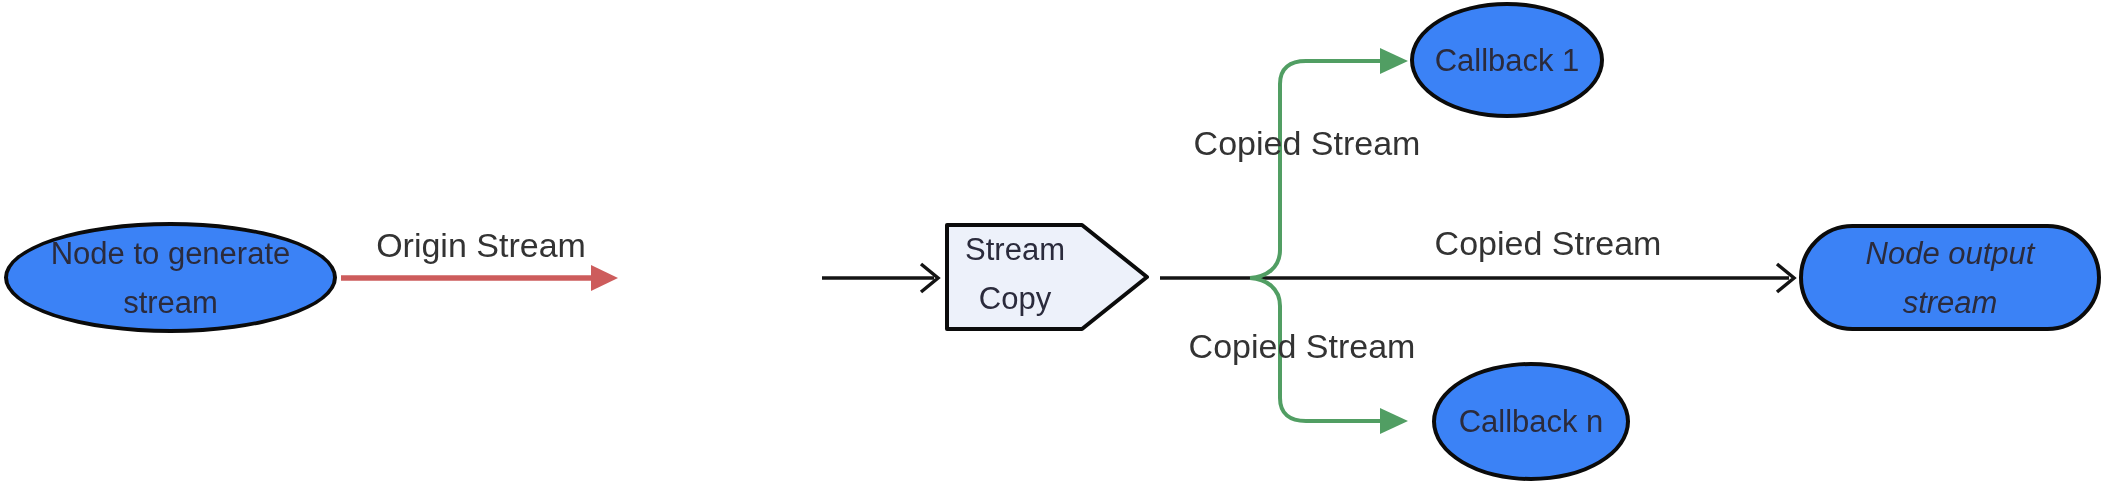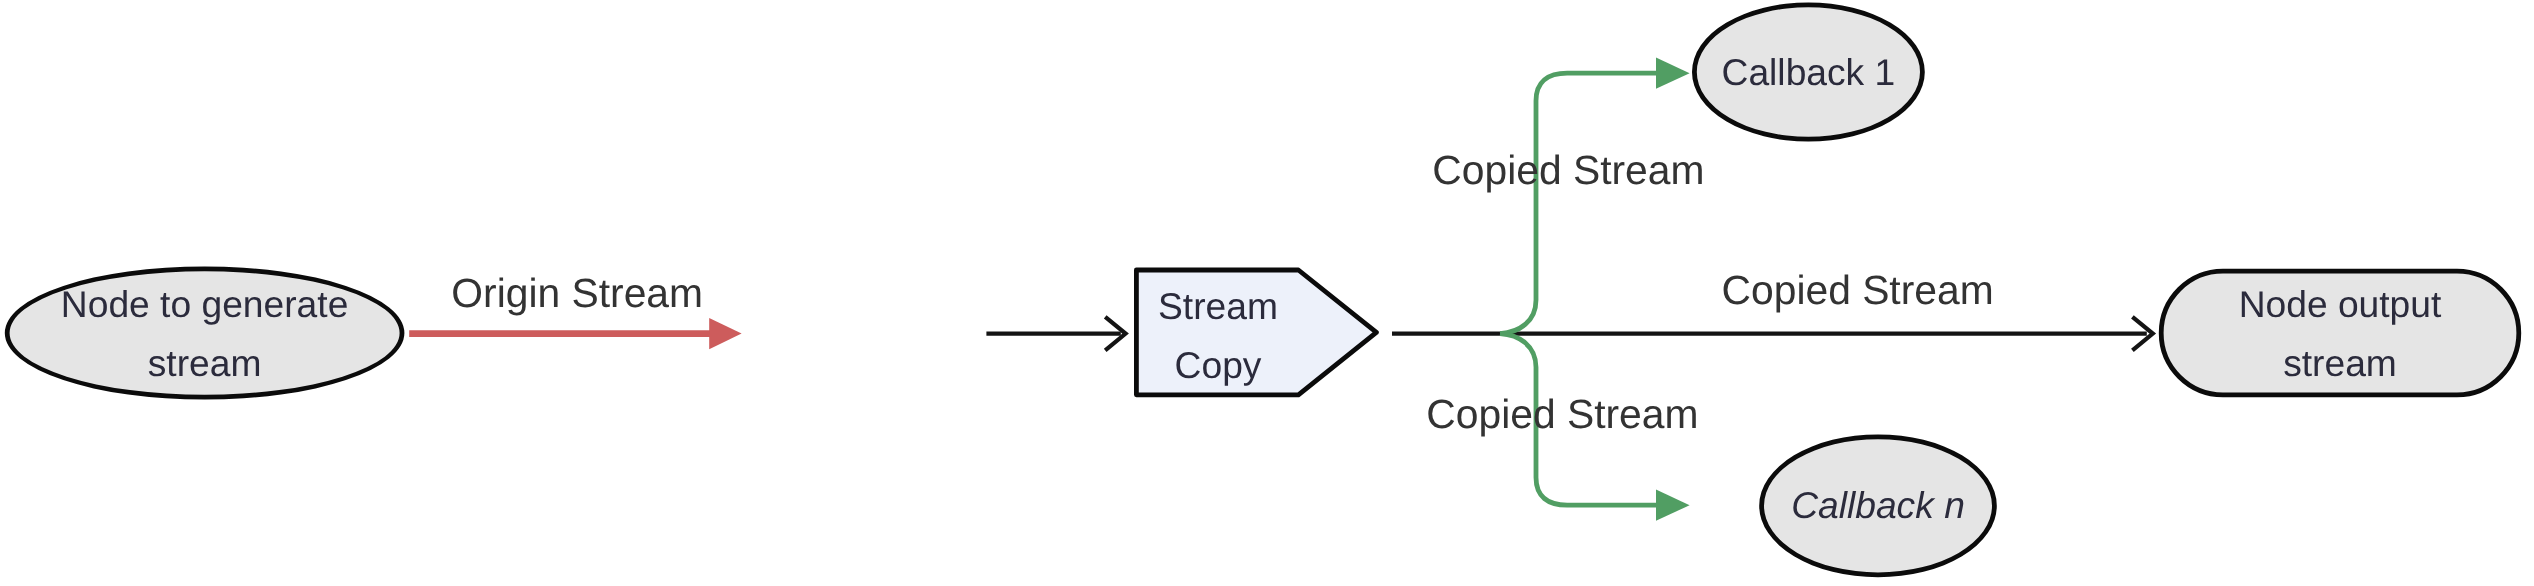--- a/index.html
+++ b/index.html
@@ -22,49 +22,49 @@
   .edge-green { stroke: #519E63; stroke-width: 4;   fill: none; }
   .head-black { stroke: #141414; stroke-width: 3.5; fill: none; stroke-linejoin: miter; }
   .head-red   { fill: #CD5C5C; stroke: none; }
   .head-green { fill: #519E63; stroke: none; }
   .pentagon   { fill: #EDF1FA; stroke: #0B0B0B; stroke-width: 4; stroke-linejoin: round; }
 
   .node {
     position: absolute;
     box-sizing: border-box;
     border: 4px solid #0B0B0B;
-    background: #e5e5e5;
+    background: #3b82f6;
     display: flex;
     align-items: center;
     justify-content: center;
     text-align: center;
     color: #2B2B3C;
     font-size: 31px;
     line-height: 49px;
     z-index: 2;
   }
   .ellipse { border-radius: 50%; }
   .stadium { border-radius: 56px; }
 
   .node-generate  { left: 4px;    top: 222px; width: 333px; height: 111px; }
   .node-callbacks { left: 622px;  top: 224px; width: 198px; height: 107px; }
   .node-callback1 { left: 1410px; top: 2px;   width: 194px; height: 116px; }
-  .node-callbackn { left: 1466px; top: 362px; width: 198px; height: 119px; font-style: italic; }
+  .node-callbackn { left: 1432px; top: 362px; width: 198px; height: 119px; }
   .node-output    { left: 1799px; top: 224px; width: 302px; height: 107px; }
 
   .node-streamcopy-label {
     position: absolute;
     left: 947px; top: 225px; width: 136px; height: 104px;
-    display: flex; align-items: flex-end; justify-content: center;
+    display: flex; align-items: flex-start; justify-content: center;
     text-align: center;
     color: #2B2B3C; font-size: 31px; line-height: 49px;
     z-index: 2;
   }
   .wrap-generate { display: inline-block; width: 255px; }
-  .wrap-output   { display: inline-block; width: 205px; }
+  .wrap-output   { display: inline-block; width: 205px; font-style: italic; }
 
   .edge-label {
     position: absolute;
     transform: translate(-50%, -50%);
     color: #333333;
     font-size: 34px;
     white-space: nowrap;
     z-index: 3;
   }
   .lbl-origin      { left: 481px;  top: 245px; text-align: center; }

